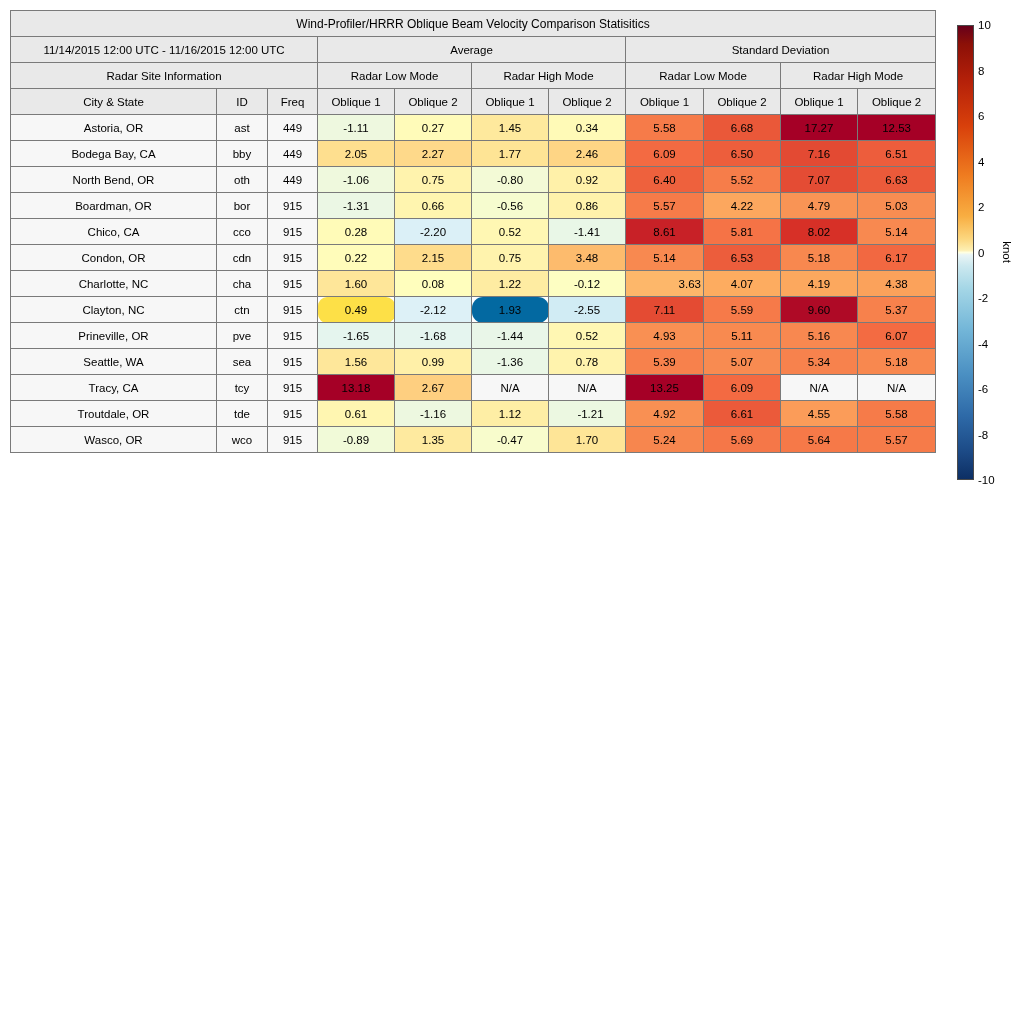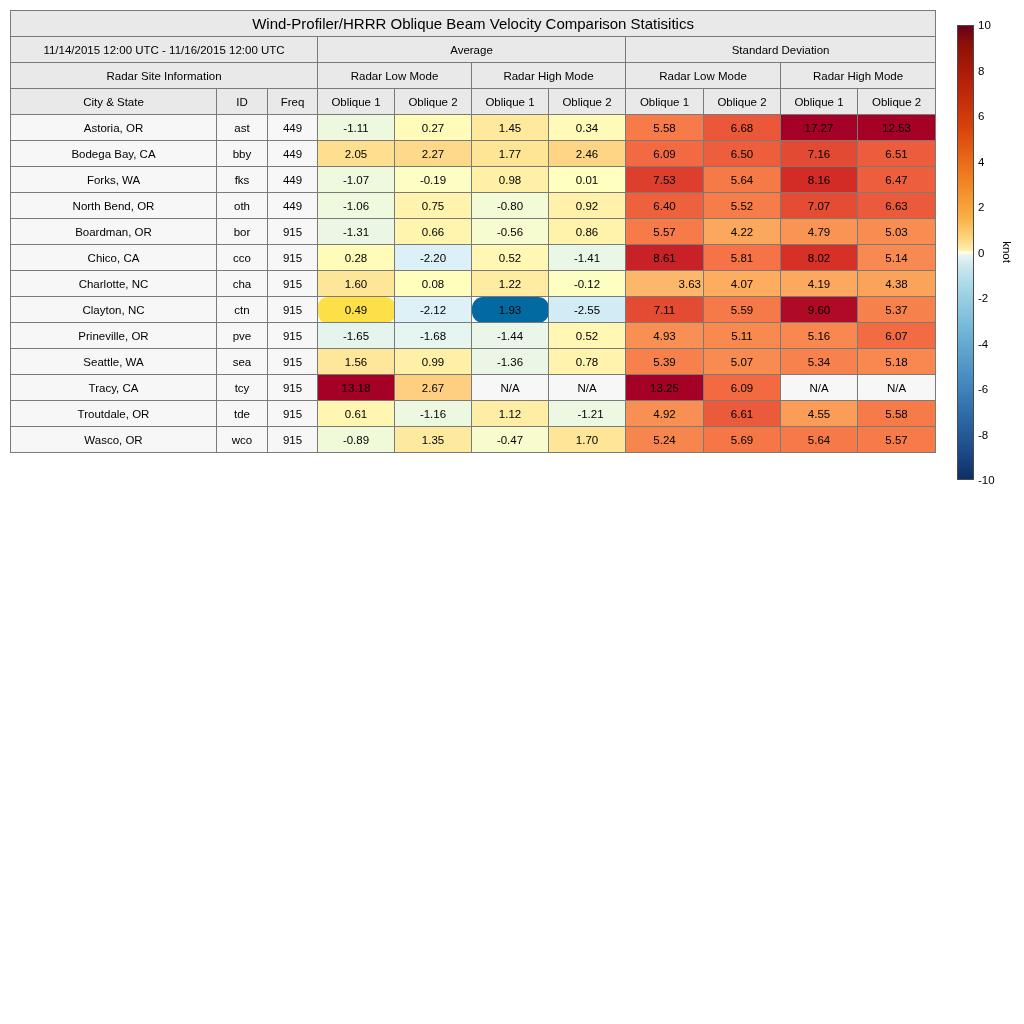--- a/index.html
+++ b/index.html
@@ -14,21 +14,21 @@
   table.stats td,table.stats th{
       border:1px solid #7a7a7a;
       text-align:center;vertical-align:middle;
       height:25px;padding:0 2px;font-weight:normal;
       white-space:nowrap;overflow:hidden;}
   .hdr{background:#e9e9e9;}
   .sitecell{background:#f7f7f7;}
   .idcell{background:#f7f7f7;}
   .freqcell{background:#f7f7f7;}
   .na{background:#f7f7f7;}
-  td.title{font-size:15px;}
+  td.title{font-size:12px;}
   .rowdata td{height:25px;}
 
   
   #cbar{position:absolute;left:957px;top:25px;width:17px;height:455px;
         border:1px solid #4a4a4a;box-sizing:border-box;
         background:linear-gradient(to bottom,
            #67001a 0%,
            #8c1007 4%,
            #b42009 12%,
            #d8400b 22%,
@@ -122,33 +122,20 @@
             <td class="" style="background: rgb(254, 223, 143);">2.05</td>
             <td class="" style="background: rgb(254, 217, 138);">2.27</td>
             <td class="" style="background: rgb(254, 228, 149);">1.77</td>
             <td class="" style="background: rgb(254, 213, 133);">2.46</td>
             <td class="" style="background: rgb(243, 106, 66);">6.09</td>
             <td class="" style="background: rgb(237, 94, 60);">6.50</td>
             <td class="" style="background: rgb(227, 74, 51);">7.16</td>
             <td class="" style="background: rgb(237, 93, 60);">6.51</td>
           </tr>
           <tr class="rowdata">
-            <td class="sitecell">Forks, WA</td>
-            <td class="idcell">fks</td>
-            <td class="freqcell">449</td>
-            <td class="" style="background: rgb(238, 249, 221);">-1.07</td>
-            <td class="" style="background: rgb(252, 254, 196);">-0.19</td>
-            <td class="" style="background: rgb(255, 240, 168);">0.98</td>
-            <td class="" style="background: rgb(255, 255, 191);">0.01</td>
-            <td class="" style="background: rgb(222, 62, 46);">7.53</td>
-            <td class="" style="background: rgb(246, 121, 72);">5.64</td>
-            <td class="" style="background: rgb(211, 44, 39);">8.16</td>
-            <td class="" style="background: rgb(237, 95, 60);">6.47</td>
-          </tr>
-          <tr class="rowdata">
             <td class="sitecell">North Bend, OR</td>
             <td class="idcell">oth</td>
             <td class="freqcell">449</td>
             <td class="" style="background: rgb(239, 249, 221);">-1.06</td>
             <td class="" style="background: rgb(255, 243, 173);">0.75</td>
             <td class="" style="background: rgb(243, 250, 214);">-0.80</td>
             <td class="" style="background: rgb(255, 241, 169);">0.92</td>
             <td class="" style="background: rgb(238, 97, 61);">6.40</td>
             <td class="" style="background: rgb(246, 125, 74);">5.52</td>
             <td class="" style="background: rgb(228, 76, 52);">7.07</td>
@@ -172,20 +159,33 @@
             <td class="idcell">cco</td>
             <td class="freqcell">915</td>
             <td class="" style="background: rgb(255, 251, 184);">0.28</td>
             <td class="" style="background: rgb(219, 240, 247);">-2.20</td>
             <td class="" style="background: rgb(255, 247, 179);">0.52</td>
             <td class="" style="background: rgb(233, 247, 231);">-1.41</td>
             <td class="" style="background: rgb(200, 33, 39);">8.61</td>
             <td class="" style="background: rgb(245, 115, 70);">5.81</td>
             <td class="" style="background: rgb(215, 48, 39);">8.02</td>
             <td class="" style="background: rgb(248, 137, 80);">5.14</td>
+          </tr>
+          <tr class="rowdata">
+            <td class="sitecell">Condon, OR</td>
+            <td class="idcell">cdn</td>
+            <td class="freqcell">915</td>
+            <td class="" style="background: rgb(255, 252, 186);">0.22</td>
+            <td class="" style="background: rgb(254, 220, 140);">2.15</td>
+            <td class="" style="background: rgb(255, 243, 173);">0.75</td>
+            <td class="" style="background: rgb(253, 187, 109);">3.48</td>
+            <td class="" style="background: rgb(248, 137, 80);">5.14</td>
+            <td class="" style="background: rgb(236, 93, 60);">6.53</td>
+            <td class="" style="background: rgb(248, 136, 79);">5.18</td>
+            <td class="" style="background: rgb(242, 104, 65);">6.17</td>
           </tr>
           <tr class="rowdata">
             <td class="sitecell">Charlotte, NC</td>
             <td class="idcell">cha</td>
             <td class="freqcell">915</td>
             <td class="" style="background: rgb(254, 230, 153);">1.60</td>
             <td class="" style="background: rgb(255, 254, 189);">0.08</td>
             <td class="" style="background: rgb(254, 236, 162);">1.22</td>
             <td class="" style="background: rgb(253, 254, 194);">-0.12</td>
             <td class="" style="background: rgb(253, 183, 106); text-align: right;">3.63</td>

